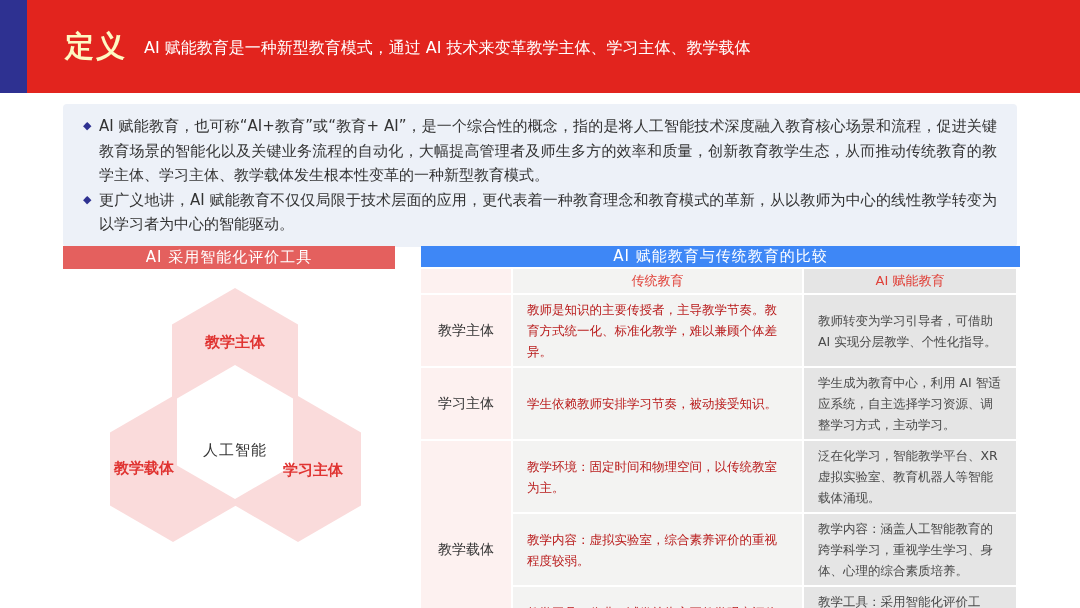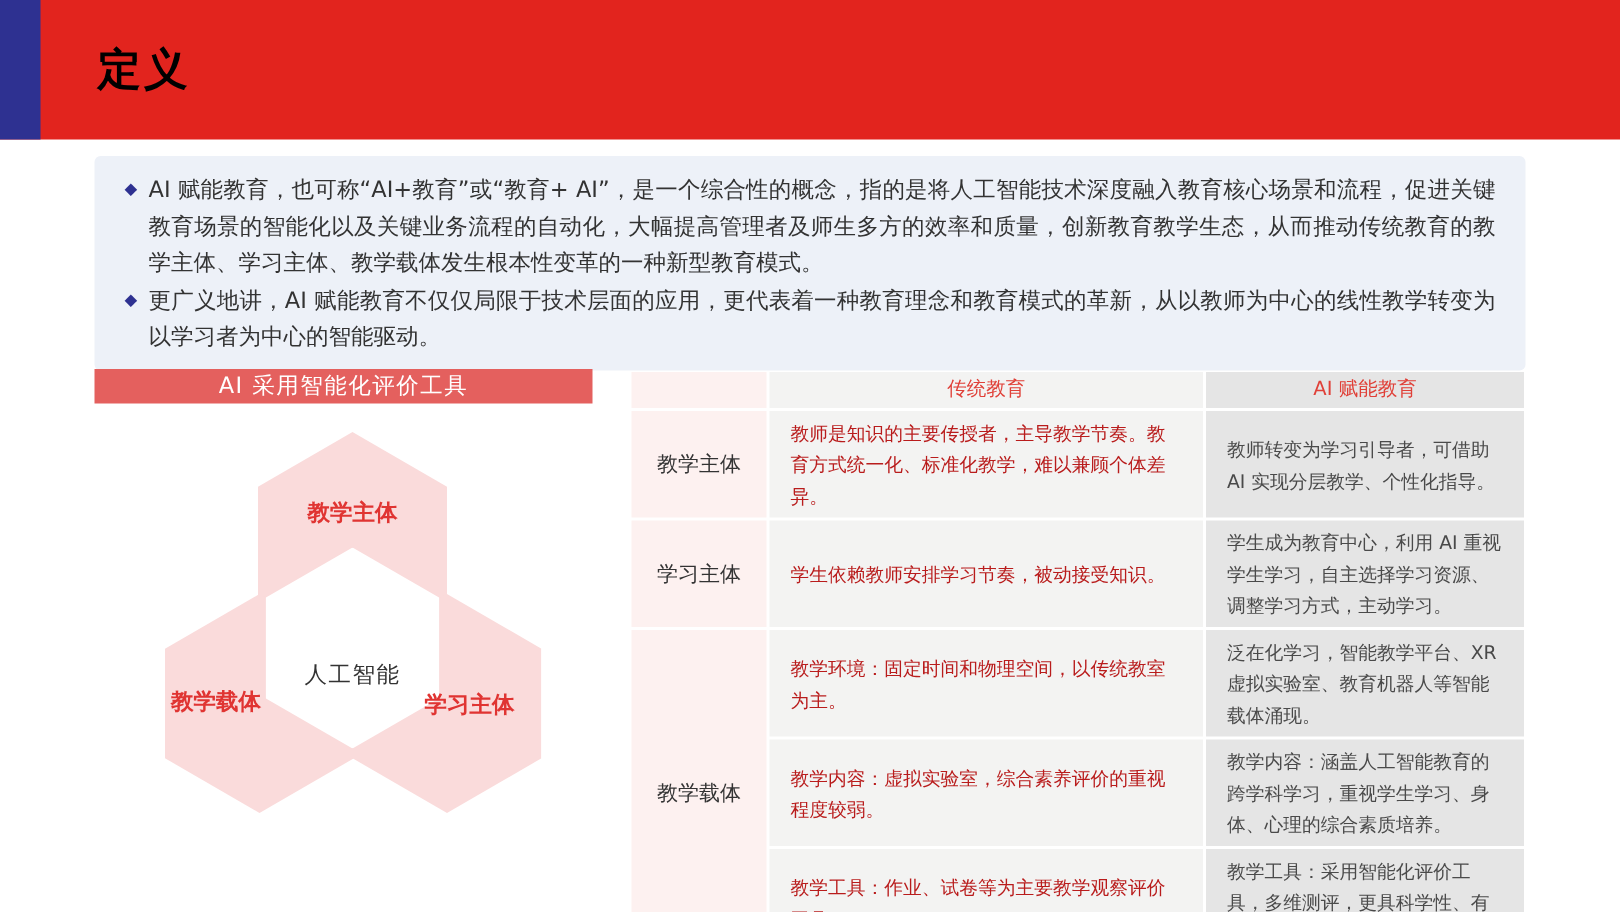--- a/index.html
+++ b/index.html
@@ -3,21 +3,21 @@
 <meta charset="utf-8">
 <style>
   html,body{margin:0;padding:0;background:#fff;}
   body{font-family:"DejaVu Sans","Liberation Sans",sans-serif;}
   .slide{position:relative;width:1080px;height:608px;background:#ffffff;overflow:hidden;}
 
   
   .top-bar{position:absolute;left:0;top:0;width:1080px;height:93px;background:#e2241e;}
   .navy-strip{position:absolute;left:0;top:0;width:27px;height:93px;background:#2e3191;}
   .header-inner{position:absolute;left:27px;top:0;right:0;height:93px;display:flex;align-items:center;}
-  .page-title{color:#000000;font-size:29px;font-weight:bold;margin-left:38px;letter-spacing:2px;white-space:nowrap;}
+  .page-title{color:#fef9c3;font-size:29px;font-weight:bold;margin-left:38px;letter-spacing:2px;white-space:nowrap;}
   .page-subtitle{color:#fff;font-size:16px;margin-left:17px;margin-top:3px;white-space:nowrap;}
   .brand{margin-left:auto;margin-right:28px;display:flex;align-items:center;}
   .brand-badge{width:46px;height:46px;background:#fff;border-radius:10px;display:flex;align-items:center;justify-content:center;}
   .brand-text{margin-left:9px;display:flex;flex-direction:column;align-items:center;}
   .brand-name{color:#fff;font-size:26px;font-weight:bold;line-height:1.05;letter-spacing:2px;}
   .brand-sub{color:#fff;font-size:8px;letter-spacing:2.5px;margin-top:2px;}
 
   
   .intro-panel{position:absolute;left:63px;top:104px;width:914px;background:#edf1f8;border-radius:4px;padding:10px 20px 10px 20px;}
   .bullet{display:flex;align-items:flex-start;}
@@ -55,20 +55,21 @@
 </style>
 </head>
 <body>
 
 <div class="slide">
 
   <div class="top-bar">
     <div class="navy-strip"></div>
     <div class="header-inner">
       <div class="page-title">定义</div>
+      <div class="page-subtitle">AI 赋能教育是一种新型教育模式，通过 AI 技术来变革教学主体、学习主体、教学载体</div>
     </div>
   </div>
 
   <div class="intro-panel">
     <div class="bullet">
       <span class="bullet-diamond">◆</span>
       <span class="bullet-text">AI 赋能教育，也可称“AI+教育”或“教育+ AI”，是一个综合性的概念，指的是将人工智能技术深度融入教育核心场景和流程，促进关键教育场景的智能化以及关键业务流程的自动化，大幅提高管理者及师生多方的效率和质量，创新教育教学生态，从而推动传统教育的教学主体、学习主体、教学载体发生根本性变革的一种新型教育模式。</span>
     </div>
     <div class="bullet">
       <span class="bullet-diamond">◆</span>
@@ -84,41 +85,42 @@
       <div class="hex hex-pink hex-br"></div>
       <div class="hex hex-center"></div>
       <div class="node-label" style="left:172px;top:73px;">教学主体</div>
       <div class="node-label" style="left:81px;top:199px;">教学载体</div>
       <div class="node-label" style="left:250px;top:201px;">学习主体</div>
       <div class="center-label" style="left:172px;top:181px;">人工智能</div>
     </div>
   </div>
 
   <div class="comparison-panel">
+    <div class="comparison-title">AI 赋能教育与传统教育的比较</div>
     <table class="cmp">
       <colgroup>
           <col style="width:90px">
           <col style="width:289px">
           <col style="width:212px">
         </colgroup>
       <tbody>
           <tr class="hdr">
         <td class="c1"></td>
         <td class="c2 colhdr">传统教育</td>
         <td class="c3 colhdr">AI 赋能教育</td>
       </tr>
       <tr class="r1">
         <td class="c1">教学主体</td>
         <td class="c2">教师是知识的主要传授者，主导教学节奏。教育方式统一化、标准化教学，难以兼顾个体差异。</td>
         <td class="c3">教师转变为学习引导者，可借助 AI 实现分层教学、个性化指导。</td>
       </tr>
       <tr class="r2">
         <td class="c1">学习主体</td>
         <td class="c2">学生依赖教师安排学习节奏，被动接受知识。</td>
-        <td class="c3">学生成为教育中心，利用 AI 重视学生学习，自主选择学习资源、调整学习方式，主动学习。</td>
+        <td class="c3">学生成为教育中心，利用 AI 智适应系统，自主选择学习资源、调整学习方式，主动学习。</td>
       </tr>
       <tr class="r3a">
         <td class="c1" rowspan="3">教学载体</td>
         <td class="c2">教学环境：固定时间和物理空间，以传统教室为主。</td>
         <td class="c3">泛在化学习，智能教学平台、XR 虚拟实验室、教育机器人等智能载体涌现。</td>
       </tr>
       <tr class="r3b">
         <td class="c2">教学内容：虚拟实验室，综合素养评价的重视程度较弱。</td>
         <td class="c3">教学内容：涵盖人工智能教育的跨学科学习，重视学生学习、身体、心理的综合素质培养。</td>
       </tr>

